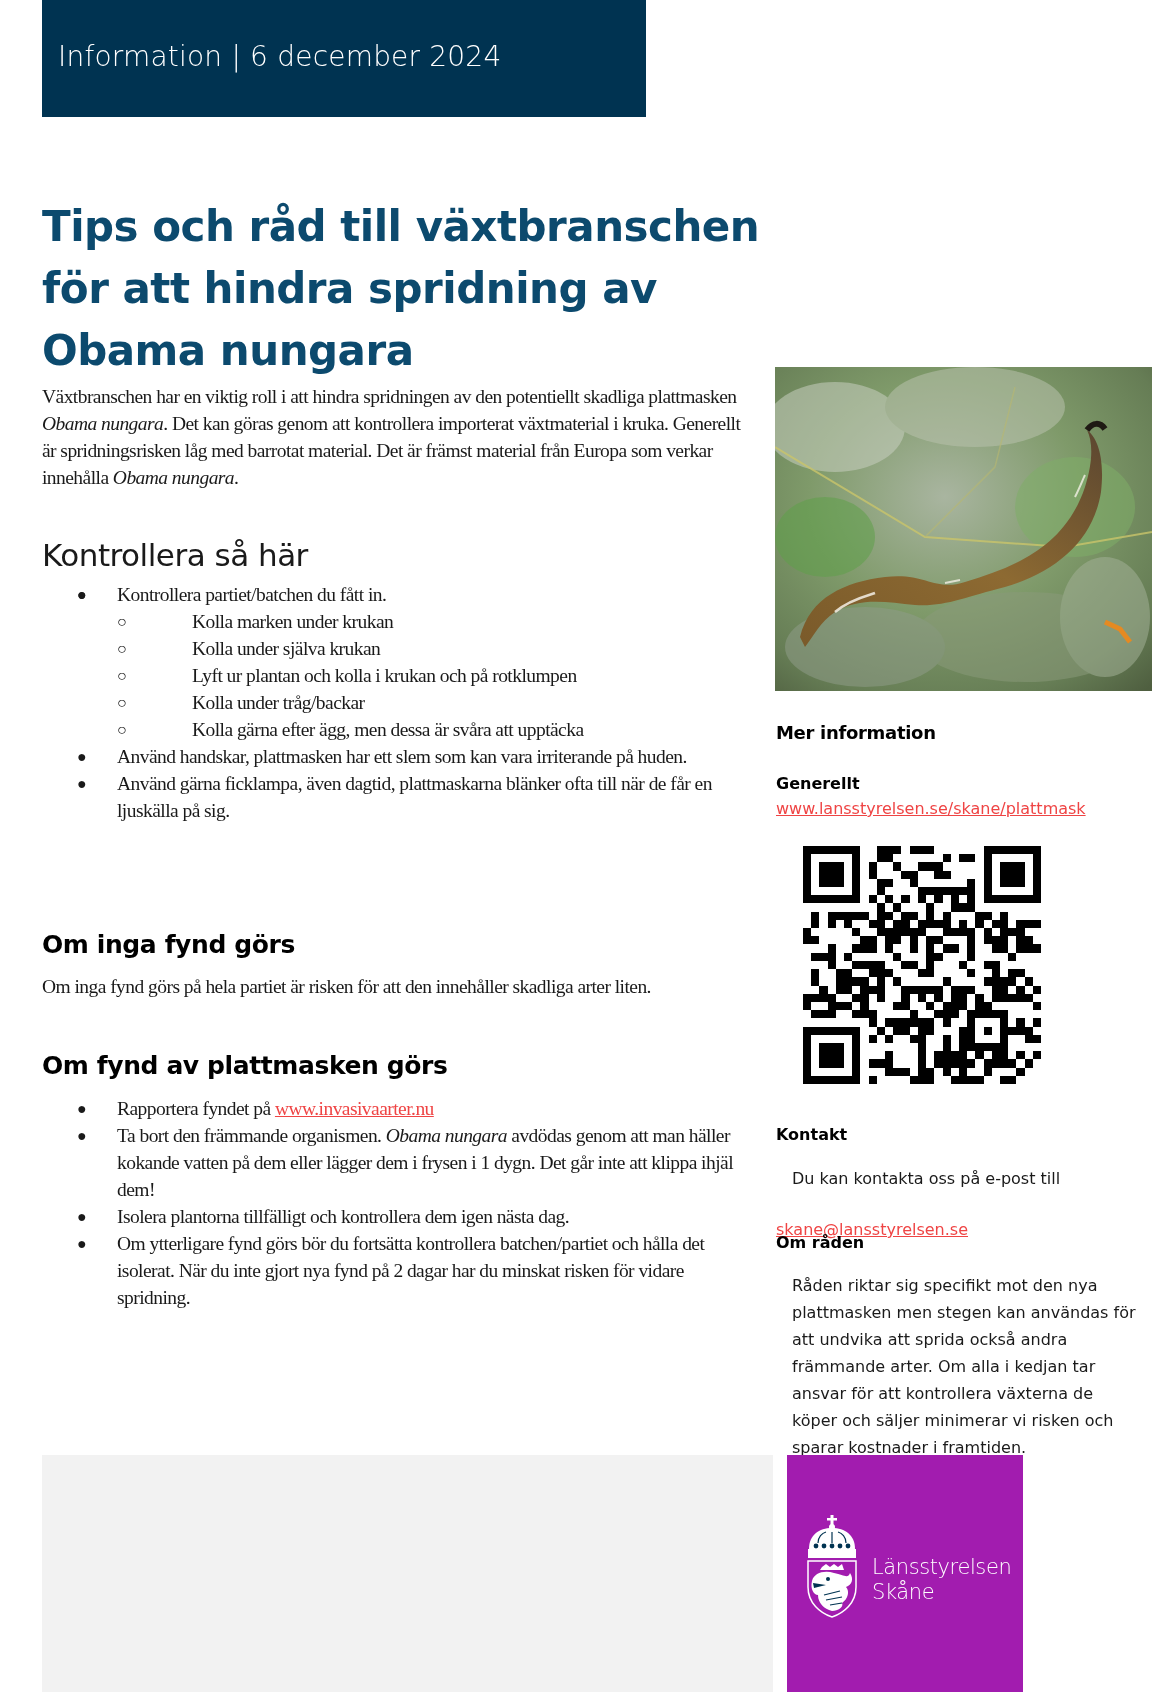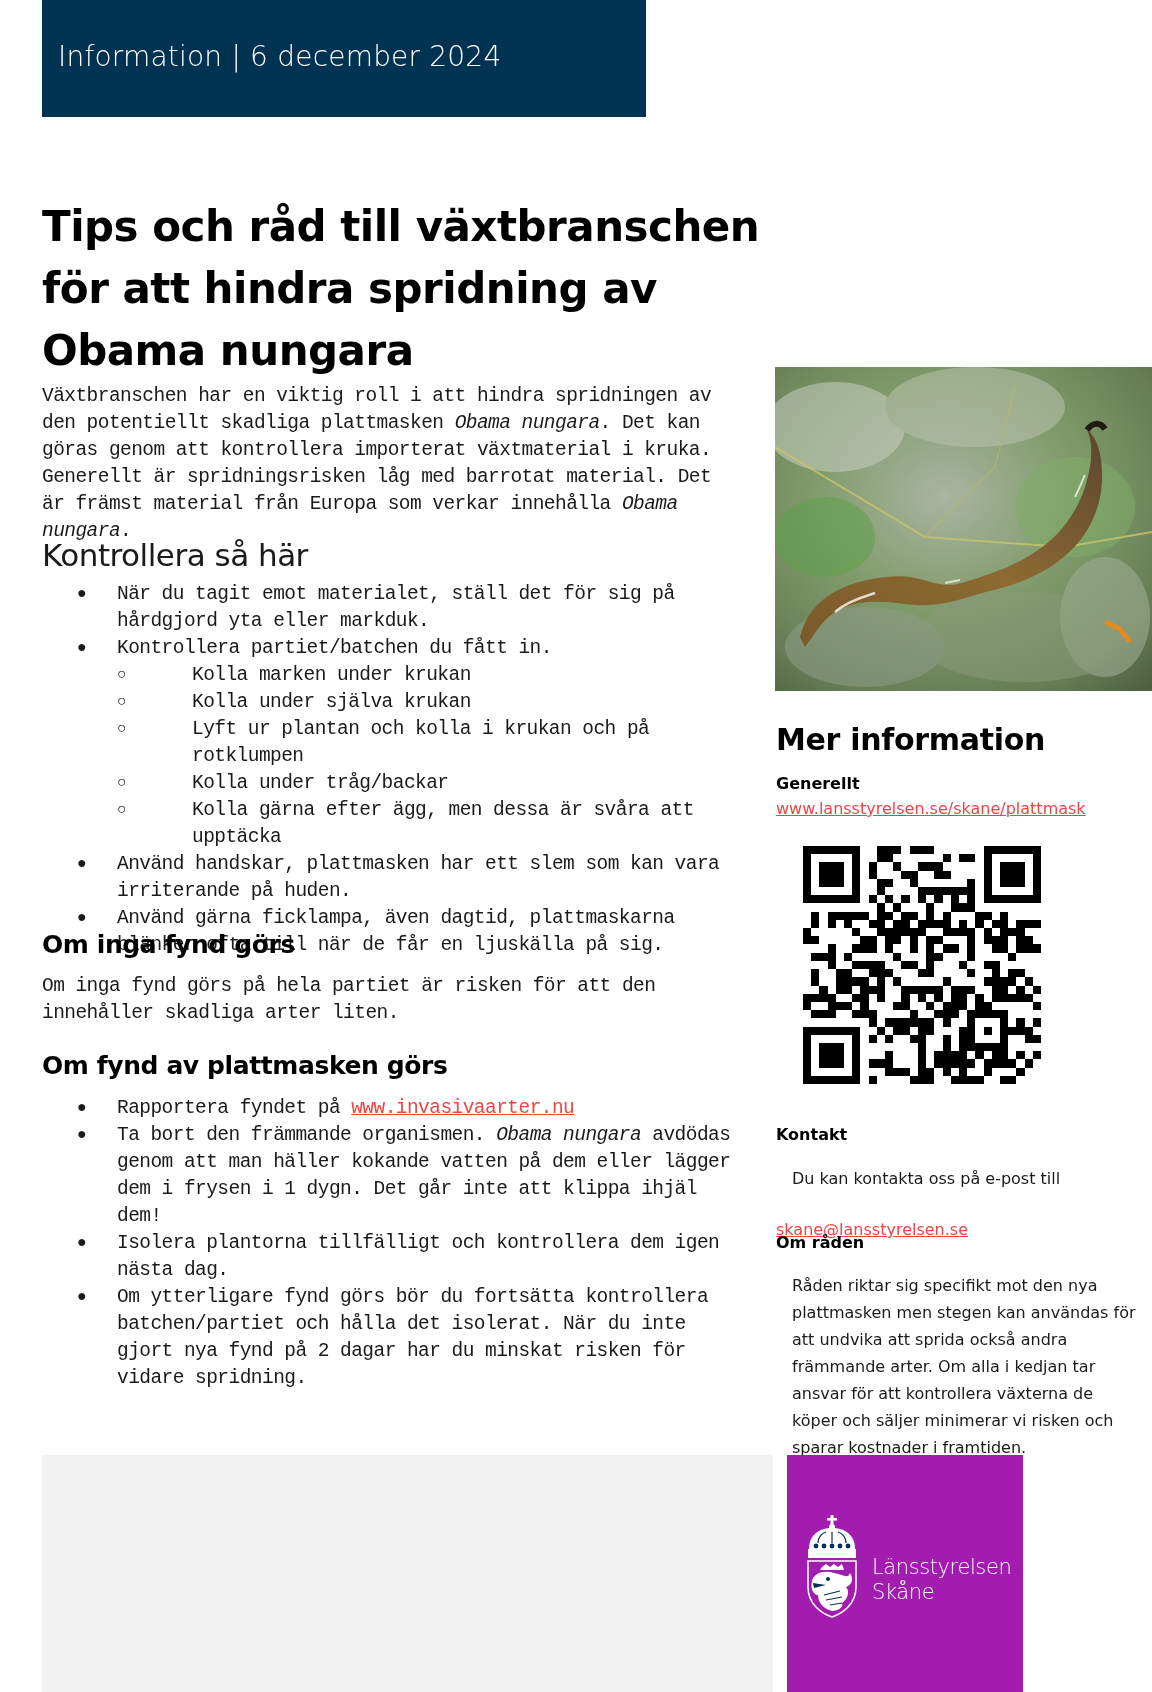--- a/index.html
+++ b/index.html
@@ -1,23 +1,23 @@
 <!DOCTYPE html>
 <html><head>
 <meta charset="utf-8">
 <style>
   html, body { margin: 0; padding: 0; background: #ffffff; }
   body { width: 1152px; height: 1692px; position: relative; overflow: hidden; font-family: "DejaVu Sans", sans-serif; color: #1a1a1a; }
 
   .header-bar { position: absolute; left: 42px; top: 0; width: 604px; height: 117px; background: #003351; }
   .header-text { position: absolute; left: 58px; top: 40px; color: #ffffff; font-family: "DejaVu Sans", sans-serif; font-size: 28px; letter-spacing: 0.2px; font-weight: 300; }
 
-  .title { position: absolute; left: 42px; top: 196px; width: 720px; margin: 0; font-family: "DejaVu Sans", sans-serif; font-weight: bold; font-size: 42px; line-height: 62px; color: #000000; letter-spacing: -0.5px; }
-
-  .serif { font-family: Liberation Mono, monospace; font-size: 19.5px; line-height: 27px; color: #1a1a1a; }
+  .title { position: absolute; left: 42px; top: 196px; width: 720px; margin: 0; font-family: "DejaVu Sans", sans-serif; font-weight: bold; font-size: 42px; line-height: 62px; color: #0c4a6e; letter-spacing: -0.5px; }
+
+  .serif { font-family: Liberation Serif, serif; font-size: 19.5px; line-height: 27px; color: #1a1a1a; }
   .intro { position: absolute; left: 42px; top: 383px; width: 700px; margin: 0; letter-spacing: -0.55px; }
 
   .h-light { position: absolute; left: 42px; top: 537px; margin: 0; font-family: "DejaVu Sans", sans-serif; font-weight: normal; font-size: 31px; color: #1a1a1a; letter-spacing: -0.5px; text-align: center; }
 
   ul.list { position: absolute; left: 42px; margin: 0; padding: 0; list-style: none; width: 700px; }
   ul.list li { position: relative; padding-left: 75px; letter-spacing: -0.55px; }
   ul.list li .bullet { position: absolute; left: 35px; top: 0; font-size: 16px; }
   ul.sub { list-style: none; margin: 0; padding: 0; }
   ul.sub li { padding-left: 75px; position: relative; }
   ul.sub li .bullet { left: 0px; }
@@ -30,21 +30,21 @@
   .h-fynd { top: 1051px; }
   .p-inga { position: absolute; left: 42px; top: 973px; width: 700px; margin: 0; letter-spacing: -0.55px; }
 
   a.link { color: #ef4444; text-decoration: underline; }
 
   
   .photo { position: absolute; left: 775px; top: 367px; width: 377px; height: 324px; overflow: hidden; }
   .photo svg { display: block; }
 
   .side { font-family: "DejaVu Sans", sans-serif; position: absolute; left: 776px; }
-  .side-h { top: 722px; font-size: 30px; font-weight: bold; color: #000; margin: 0; letter-spacing: -0.3px; }
+  .side-h { top: 722px; font-size: 18px; font-weight: bold; color: #000; margin: 0; letter-spacing: -0.3px; }
   .side-label { font-size: 16px; font-weight: bold; color: #000; margin: 0; }
   .side-text { font-size: 16px; line-height: 27px; color: #1a1a1a; margin: 16px; width: 350px; }
   .webb-label { top: 774px; }
   .webb-link { top: 799px; font-size: 16px; }
   .qr { position: absolute; left: 803px; top: 846px; width: 238px; height: 238px; background: #fff; }
   .kontakt-label { top: 1125px; }
   .kontakt-text { top: 1149px; }
   .kontakt-link { top: 1176px; font-size: 16px; margin-top: 44px; }
   .raden-label { top: 1233px; }
   .raden-text { top: 1256px; }
@@ -59,21 +59,21 @@
 
 <div class="header-bar"></div>
 <div class="header-text">Information | 6 december 2024</div>
 
 <h1 class="title">Tips och råd till växtbranschen för att hindra spridning av Obama nungara</h1>
 
 <p class="intro serif"><span>Växtbranschen har en viktig roll i att hindra spridningen av den potentiellt skadliga plattmasken </span><i>Obama nungara</i><span>. Det kan göras genom att kontrollera importerat växtmaterial i kruka. Generellt är spridningsrisken låg med barrotat material. Det är främst material från Europa som verkar innehålla </span><i>Obama nungara</i><span>.</span></p>
 
 <h2 class="h-light">Kontrollera så här</h2>
 <ul class="list list1 serif">
-  <li><span class="bullet">●</span><span>När du tagit emot materialet, ställ det för sig på hårdgjord yta eller markduk.</span></li>
+  <li><span class="bullet">●</span></li>
   <li><span class="bullet">●</span><span>Kontrollera partiet/batchen du fått in.</span>
     <ul class="sub">
       <li><span class="bullet">○</span><span>Kolla marken under krukan</span></li>
       <li><span class="bullet">○</span><span>Kolla under själva krukan</span></li>
       <li><span class="bullet">○</span><span>Lyft ur plantan och kolla i krukan och på rotklumpen</span></li>
       <li><span class="bullet">○</span><span>Kolla under tråg/backar</span></li>
       <li><span class="bullet">○</span><span>Kolla gärna efter ägg, men dessa är svåra att upptäcka</span></li>
     </ul>
   </li>
   <li><span class="bullet">●</span><span>Använd handskar, plattmasken har ett slem som kan vara irriterande på huden.</span></li>

